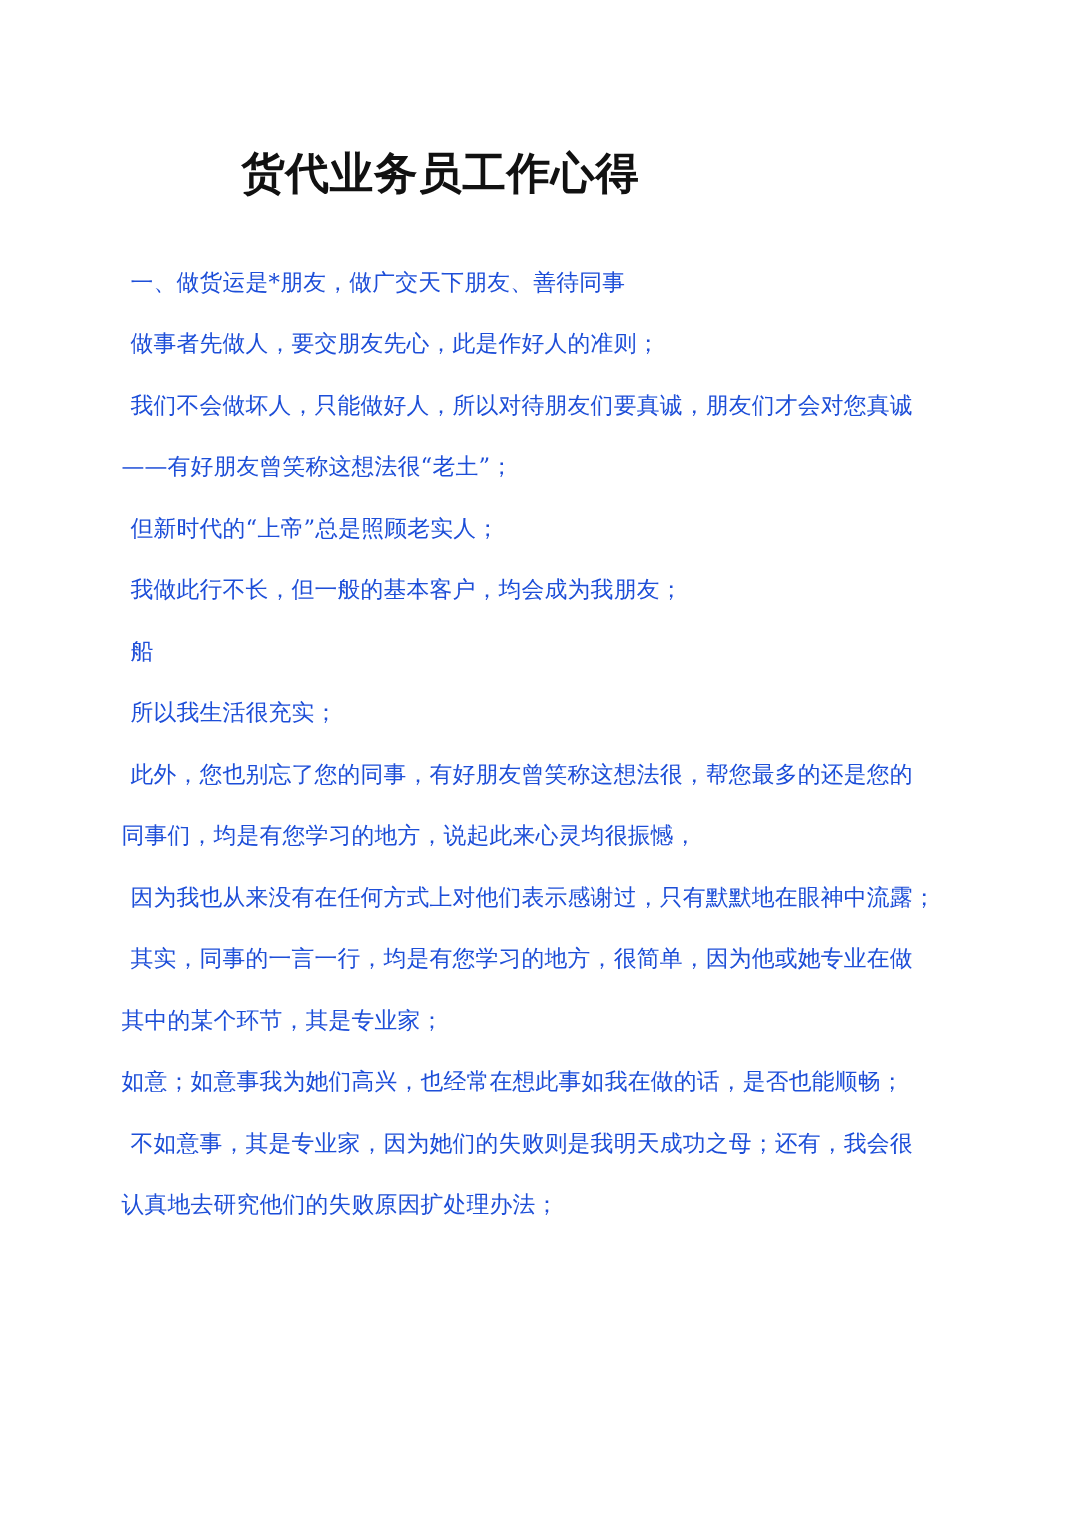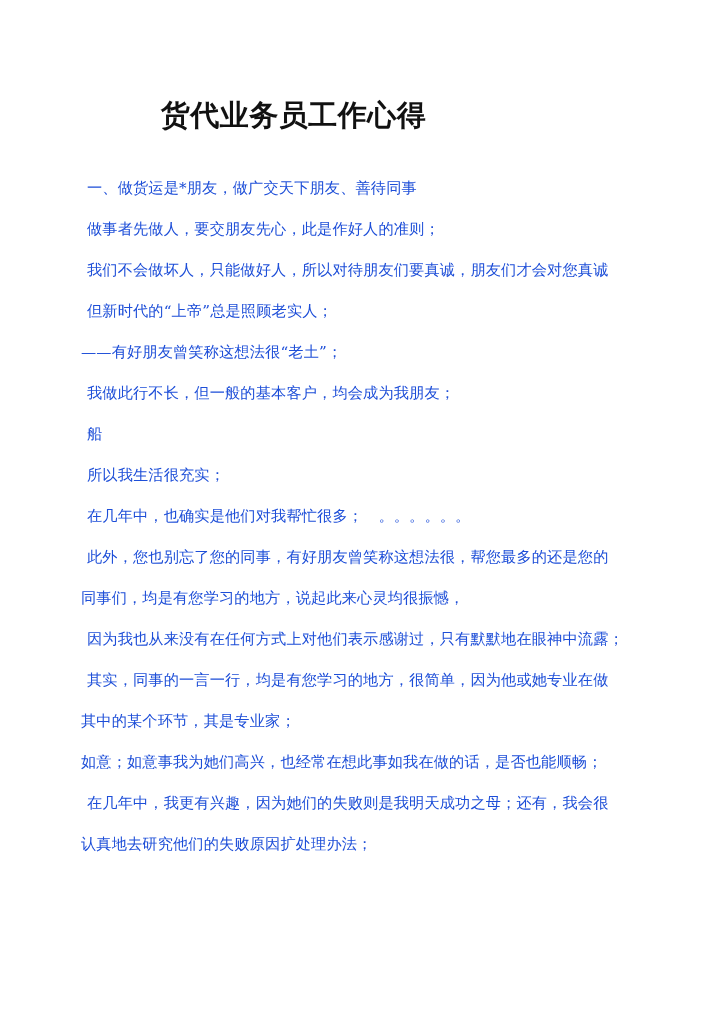--- a/index.html
+++ b/index.html
@@ -58,29 +58,28 @@
 <body style="background: rgb(255, 255, 255);">
 
 <div class="page" style="background: rgb(255, 255, 255);">
 
   <h1 class="doc-title">货代业务员工作心得</h1>
 
   <div class="body-block">
       <div class="line indent">一、做货运是*朋友，做广交天下朋友、善待同事</div>
       <div class="line indent">做事者先做人，要交朋友先心，此是作好人的准则；</div>
       <div class="line indent">我们不会做坏人，只能做好人，所以对待朋友们要真诚，朋友们才会对您真诚</div>
+      <div class="line">——有好朋友曾笑称这想法很“老土”；</div>
       <div class="line indent">但新时代的“上帝”总是照顾老实人；</div>
-      <div class="line">——有好朋友曾笑称这想法很“老土”；</div>
       <div class="line indent">我做此行不长，但一般的基本客户，均会成为我朋友；</div>
       <div class="line indent">船</div>
       <div class="line indent">所以我生活很充实；</div>
-      <div class="line indent">在几年中，也确实是他们对我帮忙很多；　。。。。。。</div>
       <div class="line indent">此外，您也别忘了您的同事，有好朋友曾笑称这想法很，帮您最多的还是您的</div>
       <div class="line">同事们，均是有您学习的地方，说起此来心灵均很振憾，</div>
       <div class="line indent">因为我也从来没有在任何方式上对他们表示感谢过，只有默默地在眼神中流露；</div>
       <div class="line indent">其实，同事的一言一行，均是有您学习的地方，很简单，因为他或她专业在做</div>
       <div class="line">其中的某个环节，其是专业家；</div>
       <div class="line">如意；如意事我为她们高兴，也经常在想此事如我在做的话，是否也能顺畅；</div>
-      <div class="line indent">在几年中，我更有兴趣，因为她们的失败则是我明天成功之母；还有，我会很</div>
+      <div class="line indent">不如意事，其是专业家，因为她们的失败则是我明天成功之母；还有，我会很</div>
       <div class="line">认真地去研究他们的失败原因扩处理办法；</div>
     </div>
 
 </div>
 
 </body></html>

